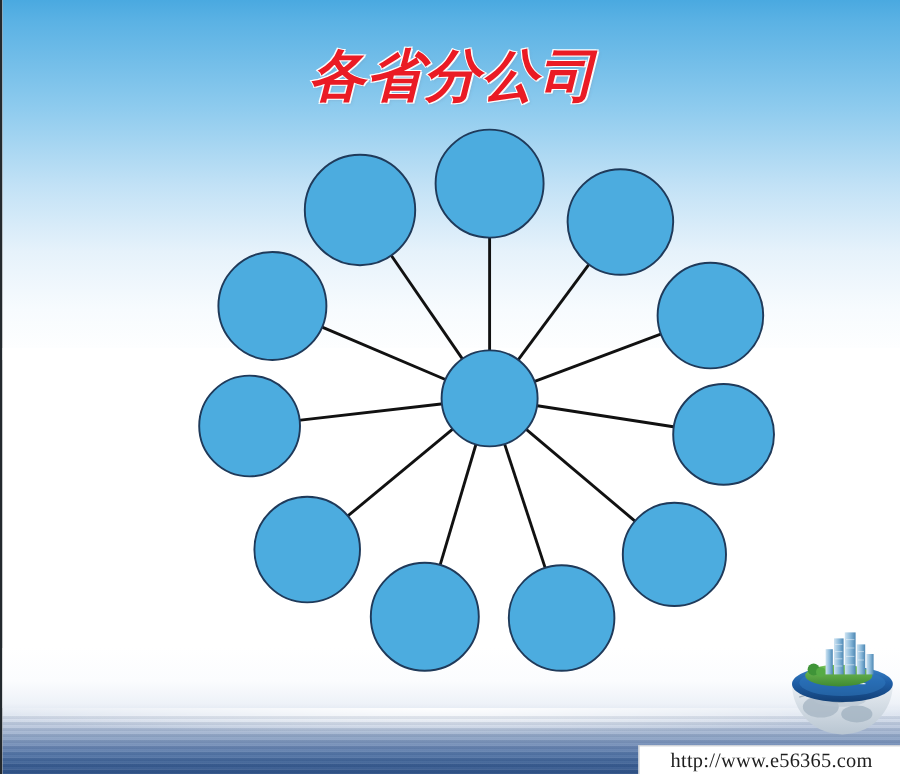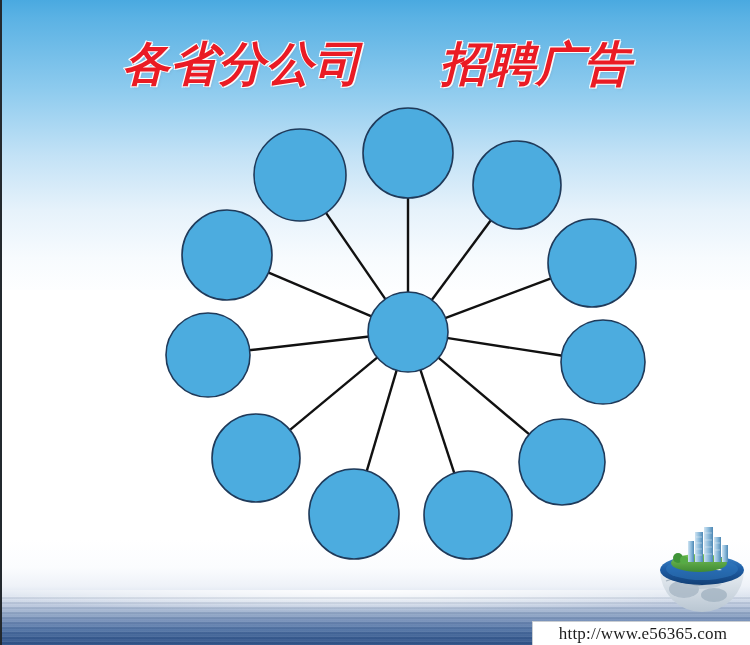--- a/index.html
+++ b/index.html
@@ -160,21 +160,20 @@
 <div id="stage">
 
   <div class="bg-sky"></div>
   <div class="bg-mid"></div>
   <div class="bg-sea"></div>
   <div class="bg-sea-glow"></div>
   <div class="bg-sea-ripple"></div>
 
   <div class="title-row">
     <span class="title-text">各省分公司</span>
-    <span class="title-text">招聘广告</span>
   </div>
 
   <div class="diagram">
     <svg width="750" height="645" viewBox="0 0 750 645" xmlns="http://www.w3.org/2000/svg">
       <g id="spoke-layer">
           <line x1="406.0" y1="293.0" x2="406.0" y2="197.0" stroke="#111111" stroke-width="2.4" stroke-linecap="butt"></line>
           <line x1="429.2" y1="300.7" x2="489.4" y2="219.5" stroke="#111111" stroke-width="2.4" stroke-linecap="butt"></line>
           <line x1="442.5" y1="318.3" x2="549.7" y2="278.1" stroke="#111111" stroke-width="2.4" stroke-linecap="butt"></line>
           <line x1="444.5" y1="337.9" x2="560.5" y2="355.8" stroke="#111111" stroke-width="2.4" stroke-linecap="butt"></line>
           <line x1="435.8" y1="357.2" x2="527.9" y2="434.9" stroke="#111111" stroke-width="2.4" stroke-linecap="butt"></line>

